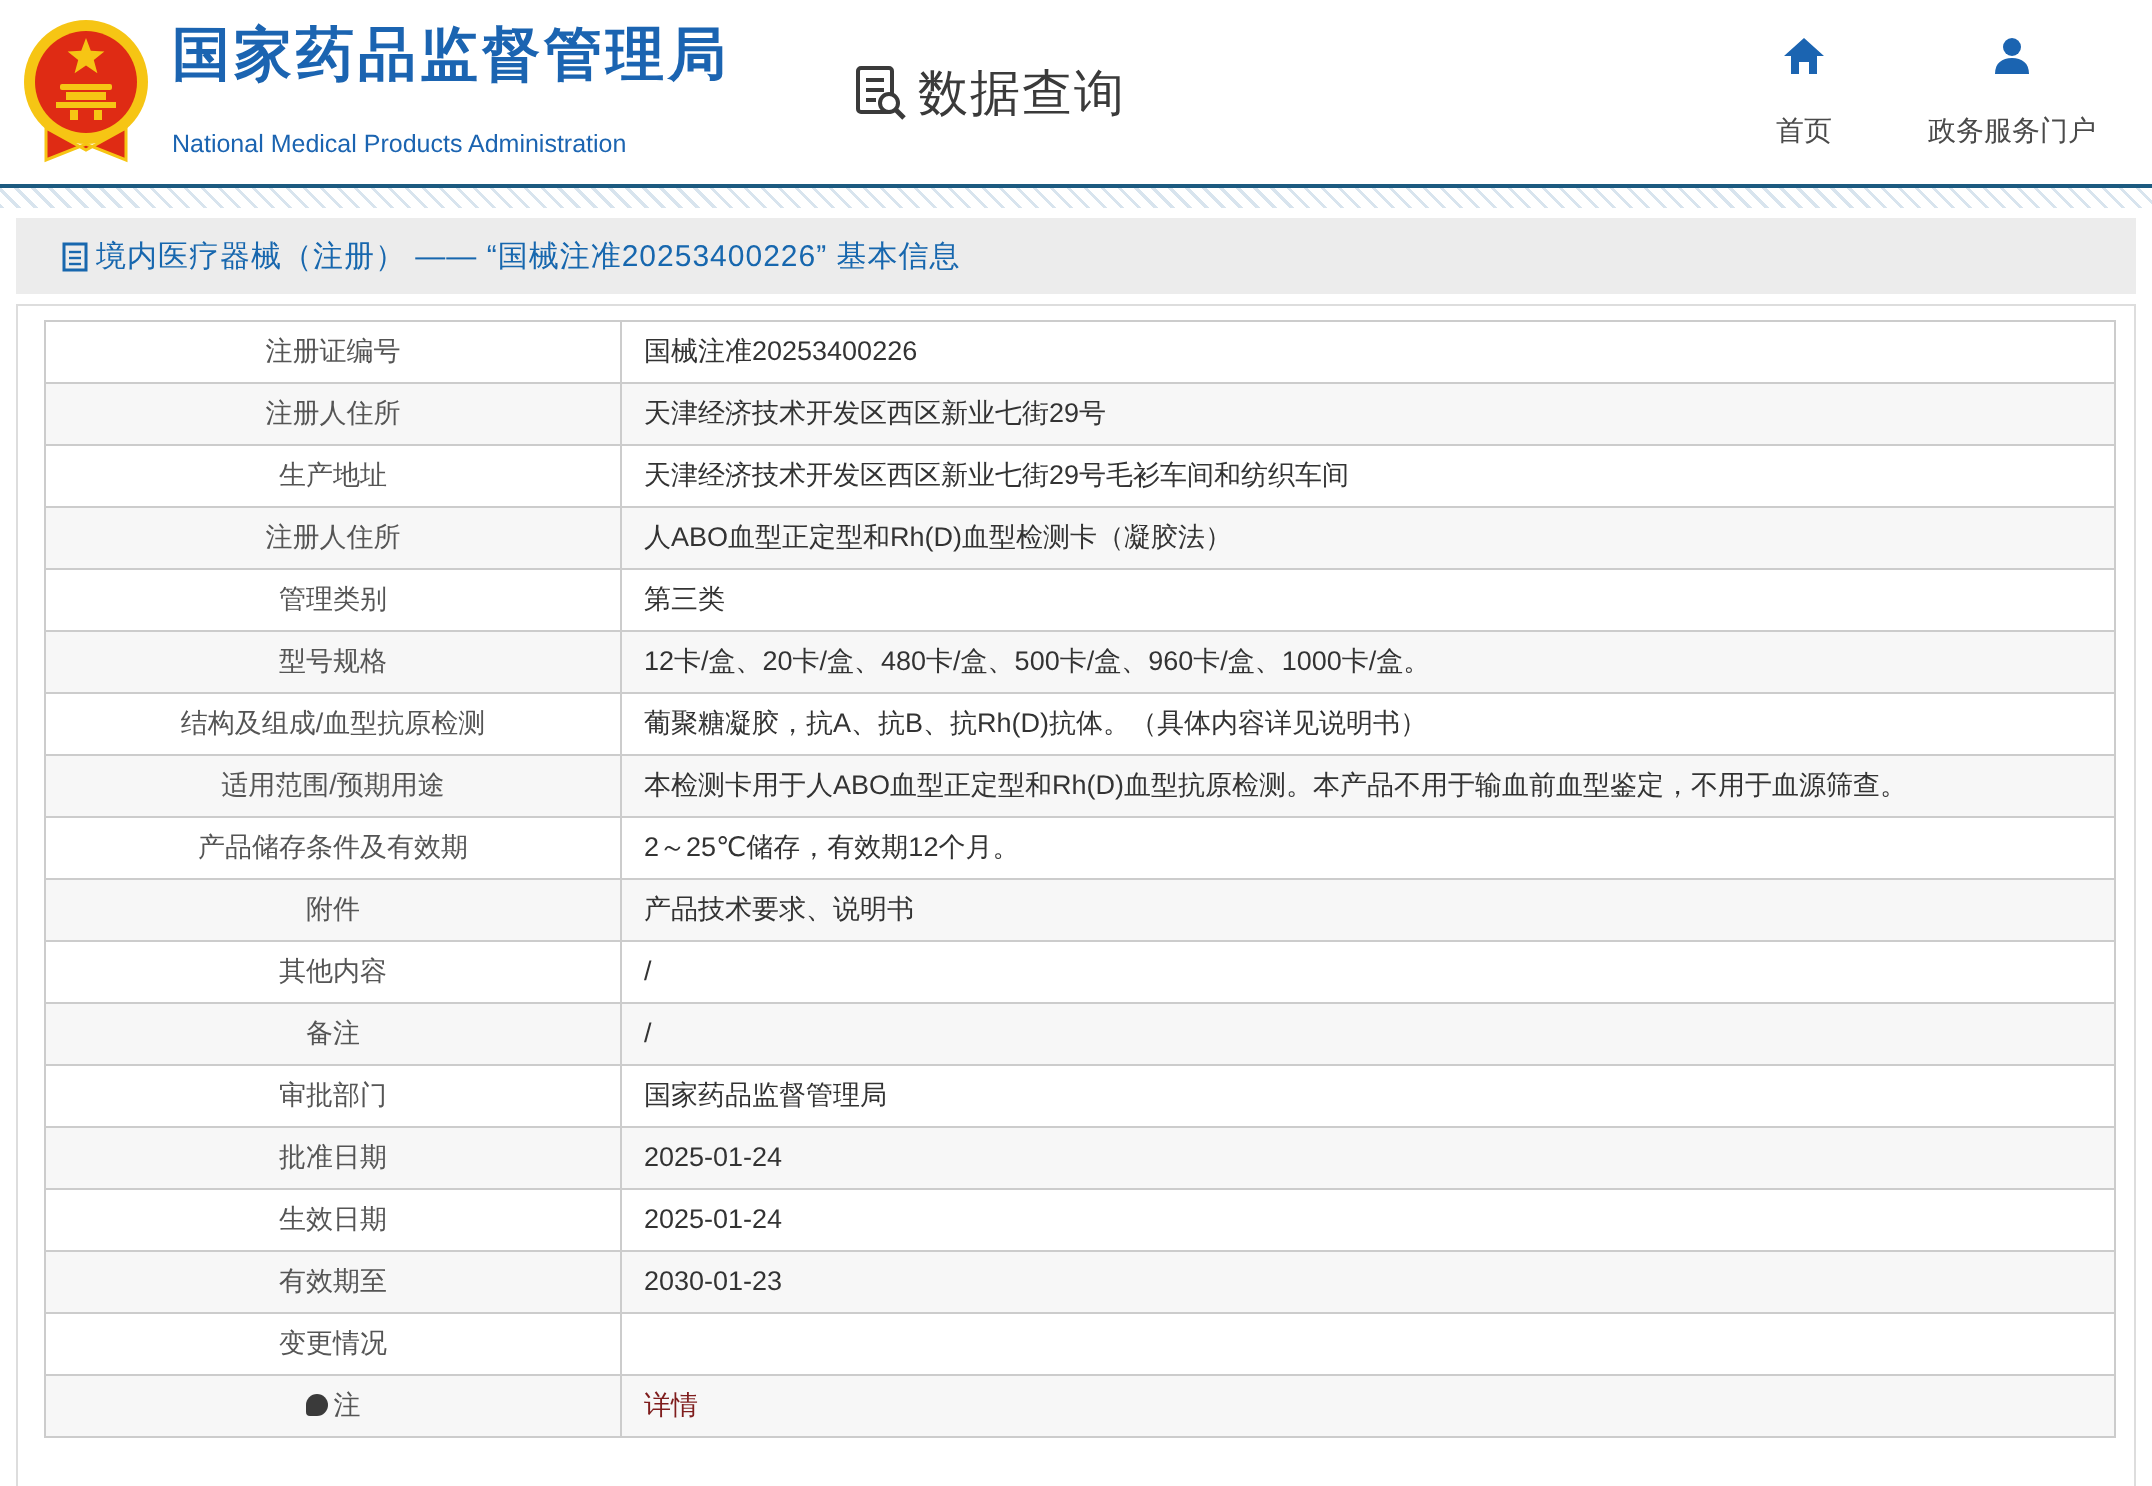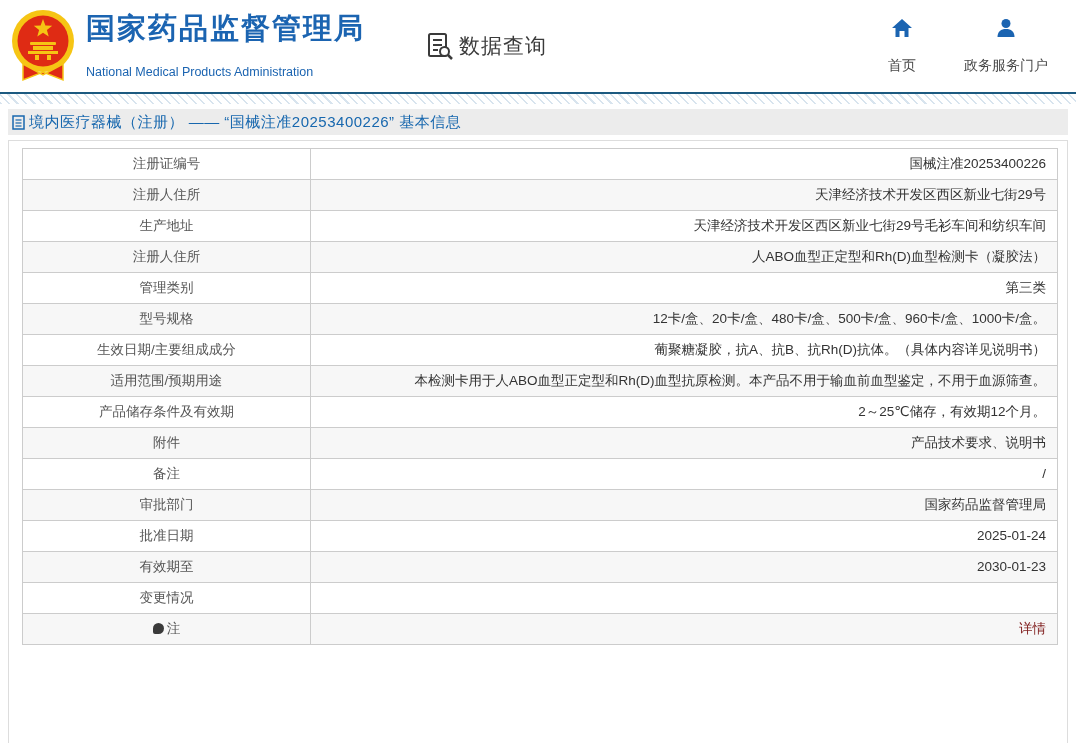--- a/index.html
+++ b/index.html
@@ -22,43 +22,43 @@
   .brand { display: flex; align-items: center; cursor: pointer; }
   .emblem { width: 66px; height: 80px; flex: 0 0 auto; }
   .org { margin-left: 10px; }
   .org-zh {
     font-size: 29px; font-weight: bold; color: #1b64b1;
     letter-spacing: 2px; line-height: 1.1; white-space: nowrap;
   }
   .org-en { font-size: 12.5px; color: #1b64b1; margin-top: 20px; white-space: nowrap; }
   .query {
     display: flex; align-items: center; margin-left: 62px;
-    font-size: 21px; color: #3a3a3a; letter-spacing: 1px; cursor: pointer;
+    font-size: 25px; color: #3a3a3a; letter-spacing: 1px; cursor: pointer;
   }
   .query svg { margin-right: 5px; }
   .header-spacer { flex: 1; }
   .nav-item {
     display: flex; flex-direction: column; align-items: center;
     margin-left: 48px; cursor: pointer; gap: 19px;
     font-size: 14px; color: #4a4a4a; white-space: nowrap;
   }
   
   .hatch {
     height: 10px;
     background: repeating-linear-gradient(
       45deg, #d8e4ee 0, #d8e4ee 1.5px, #ffffff 1.5px, #ffffff 6px);
     margin-bottom: 5px;
   }
   
   .breadcrumb-bar {
     margin: 0 8px;
-    height: 26px;
+    height: 38px;
     background: #ececec;
     display: flex; align-items: center;
-    padding: 0 4px;
+    padding: 0 23px;
     box-sizing: border-box;
   }
   .breadcrumb-text {
     color: #1767ae; font-size: 15px; letter-spacing: 0.5px;
     display: flex; align-items: center; gap: 4px;
   }
   
   .panel {
     margin: 5px 8px 0 8px;
     border: 1px solid #ddd;
@@ -77,21 +77,21 @@
     height: 30px;
     padding: 0 11px;
     line-height: 1.3;
   }
   table.reg td.label {
     width: 265px;
     text-align: center;
     color: #555;
     white-space: nowrap;
   }
-  table.reg td.value { color: #333; text-align: right; }
+  table.reg td.value { color: #333; text-align: left; }
   table.reg tr:nth-child(even) td { background: #f7f7f7; }
   .detail-link { color: #7f1d1d; text-decoration: none; cursor: pointer; }
   .note-icon {
     display: inline-block;
     width: 11px; height: 11px;
     background: #3a3a3a;
     border-radius: 50% 50% 50% 2px;
     margin-right: 3px;
     vertical-align: -1px;
   }
@@ -185,45 +185,53 @@
   </tr>
         <tr>
     <td class="label">管理类别</td>
     <td class="value">第三类</td>
   </tr>
         <tr>
     <td class="label">型号规格</td>
     <td class="value">12卡/盒、20卡/盒、480卡/盒、500卡/盒、960卡/盒、1000卡/盒。</td>
   </tr>
         <tr>
-    <td class="label">生效日期/主要组成成分</td>
+    <td class="label">结构及组成/血型抗原检测</td>
     <td class="value">葡聚糖凝胶，抗A、抗B、抗Rh(D)抗体。（具体内容详见说明书）</td>
   </tr>
         <tr>
     <td class="label">适用范围/预期用途</td>
     <td class="value">本检测卡用于人ABO血型正定型和Rh(D)血型抗原检测。本产品不用于输血前血型鉴定，不用于血源筛查。</td>
   </tr>
         <tr>
     <td class="label">产品储存条件及有效期</td>
     <td class="value">2～25℃储存，有效期12个月。</td>
   </tr>
         <tr>
     <td class="label">附件</td>
     <td class="value">产品技术要求、说明书</td>
   </tr>
         <tr>
+    <td class="label">其他内容</td>
+    <td class="value">/</td>
+  </tr>
+        <tr>
     <td class="label">备注</td>
     <td class="value">/</td>
   </tr>
         <tr>
     <td class="label">审批部门</td>
     <td class="value">国家药品监督管理局</td>
   </tr>
         <tr>
     <td class="label">批准日期</td>
+    <td class="value">2025-01-24</td>
+  </tr>
+        <tr>
+    <td class="label">生效日期</td>
     <td class="value">2025-01-24</td>
   </tr>
         <tr>
     <td class="label">有效期至</td>
     <td class="value">2030-01-23</td>
   </tr>
         <tr>
     <td class="label">变更情况</td>
     <td class="value"></td>
   </tr>

